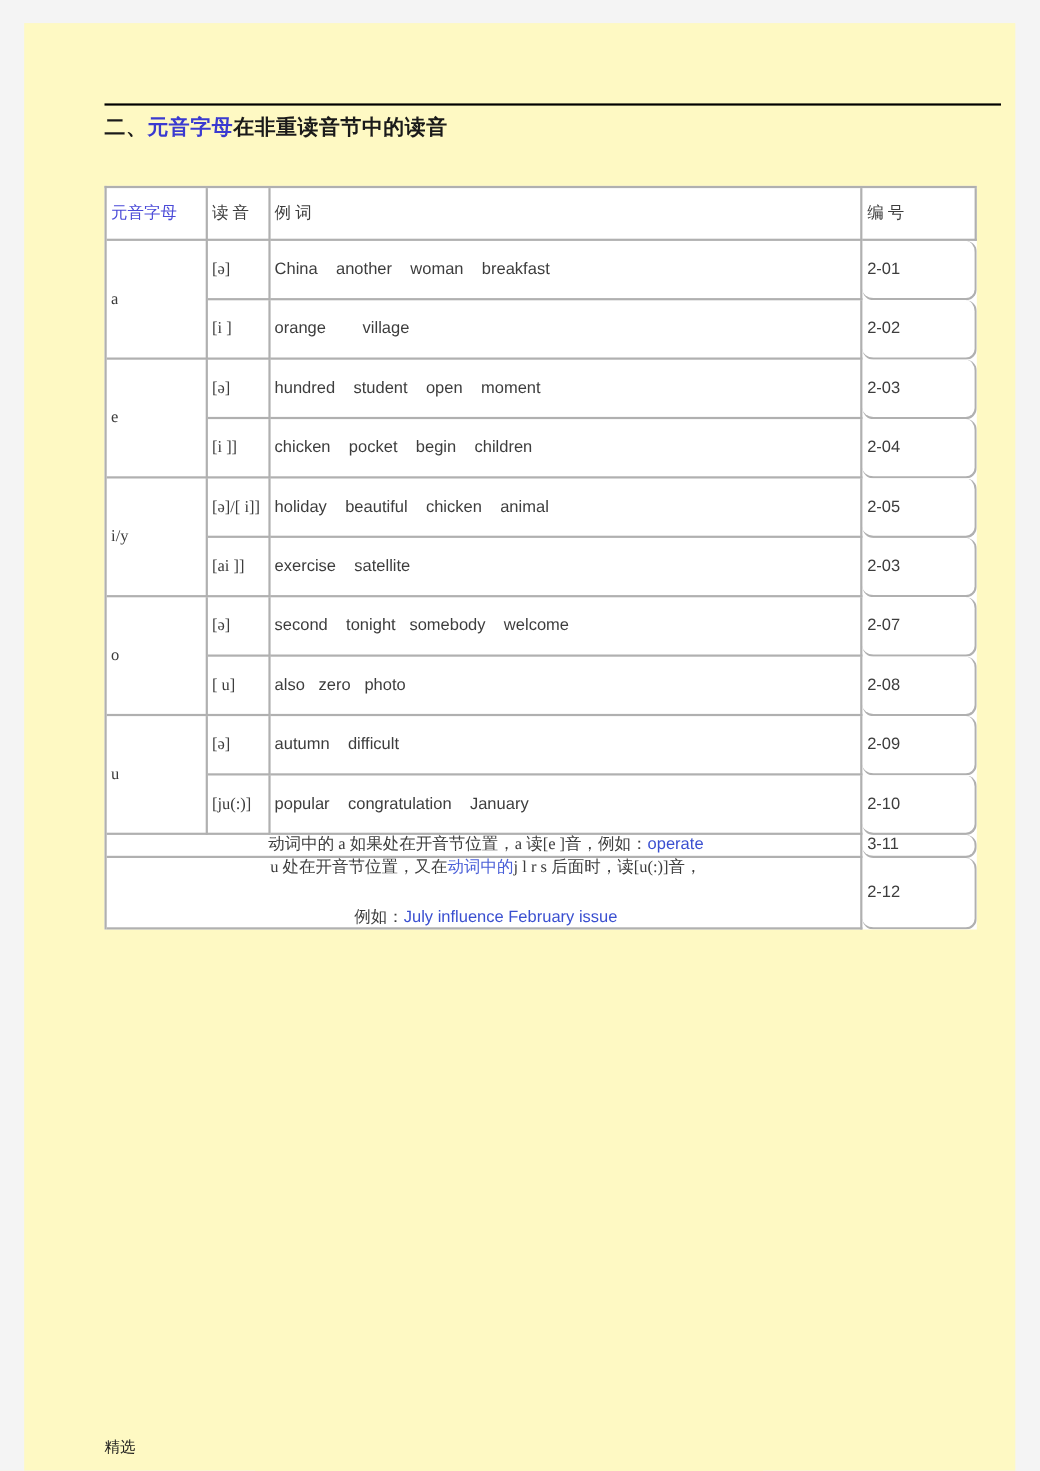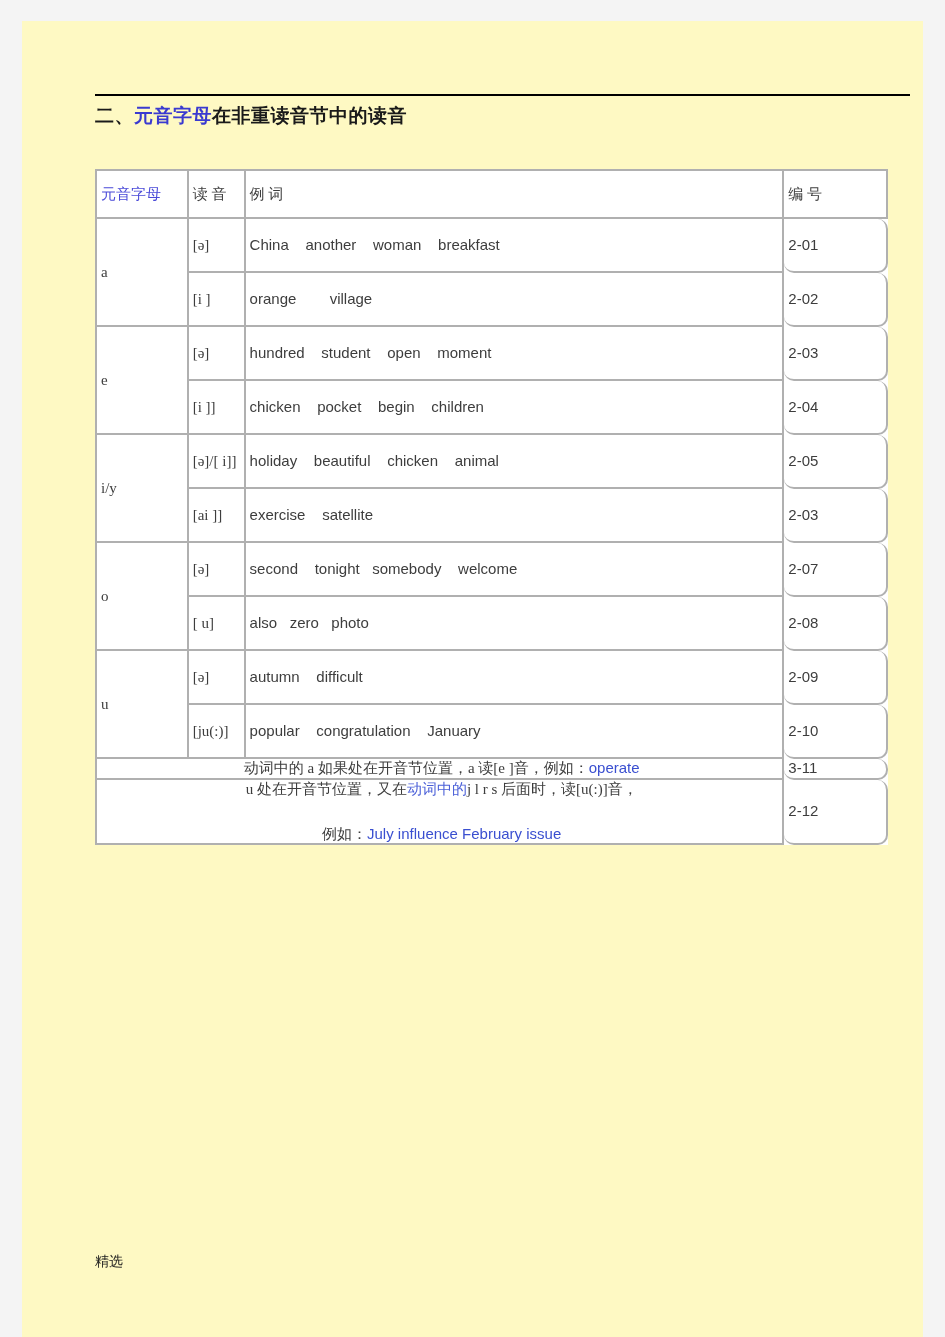--- a/index.html
+++ b/index.html
@@ -118,21 +118,21 @@
     color: #3a4fd0;
     font-family: "Liberation Sans", "DejaVu Sans", sans-serif;
   }
   td.note .cn-blue { color: #4a5fd8; }
   .note-line-1 { display: block; }
   .note-line-2 { display: block; margin-top: 26px; }
 
   .footer-mark {
     position: absolute;
     left: 73px;
-    top: 1232px;
+    top: 1286px;
     font-size: 14px;
     color: #1a1a1a;
     font-family: Liberation Serif, serif;
   }
 </style>
 </head>
 <body>
 
 <div class="page">
 

